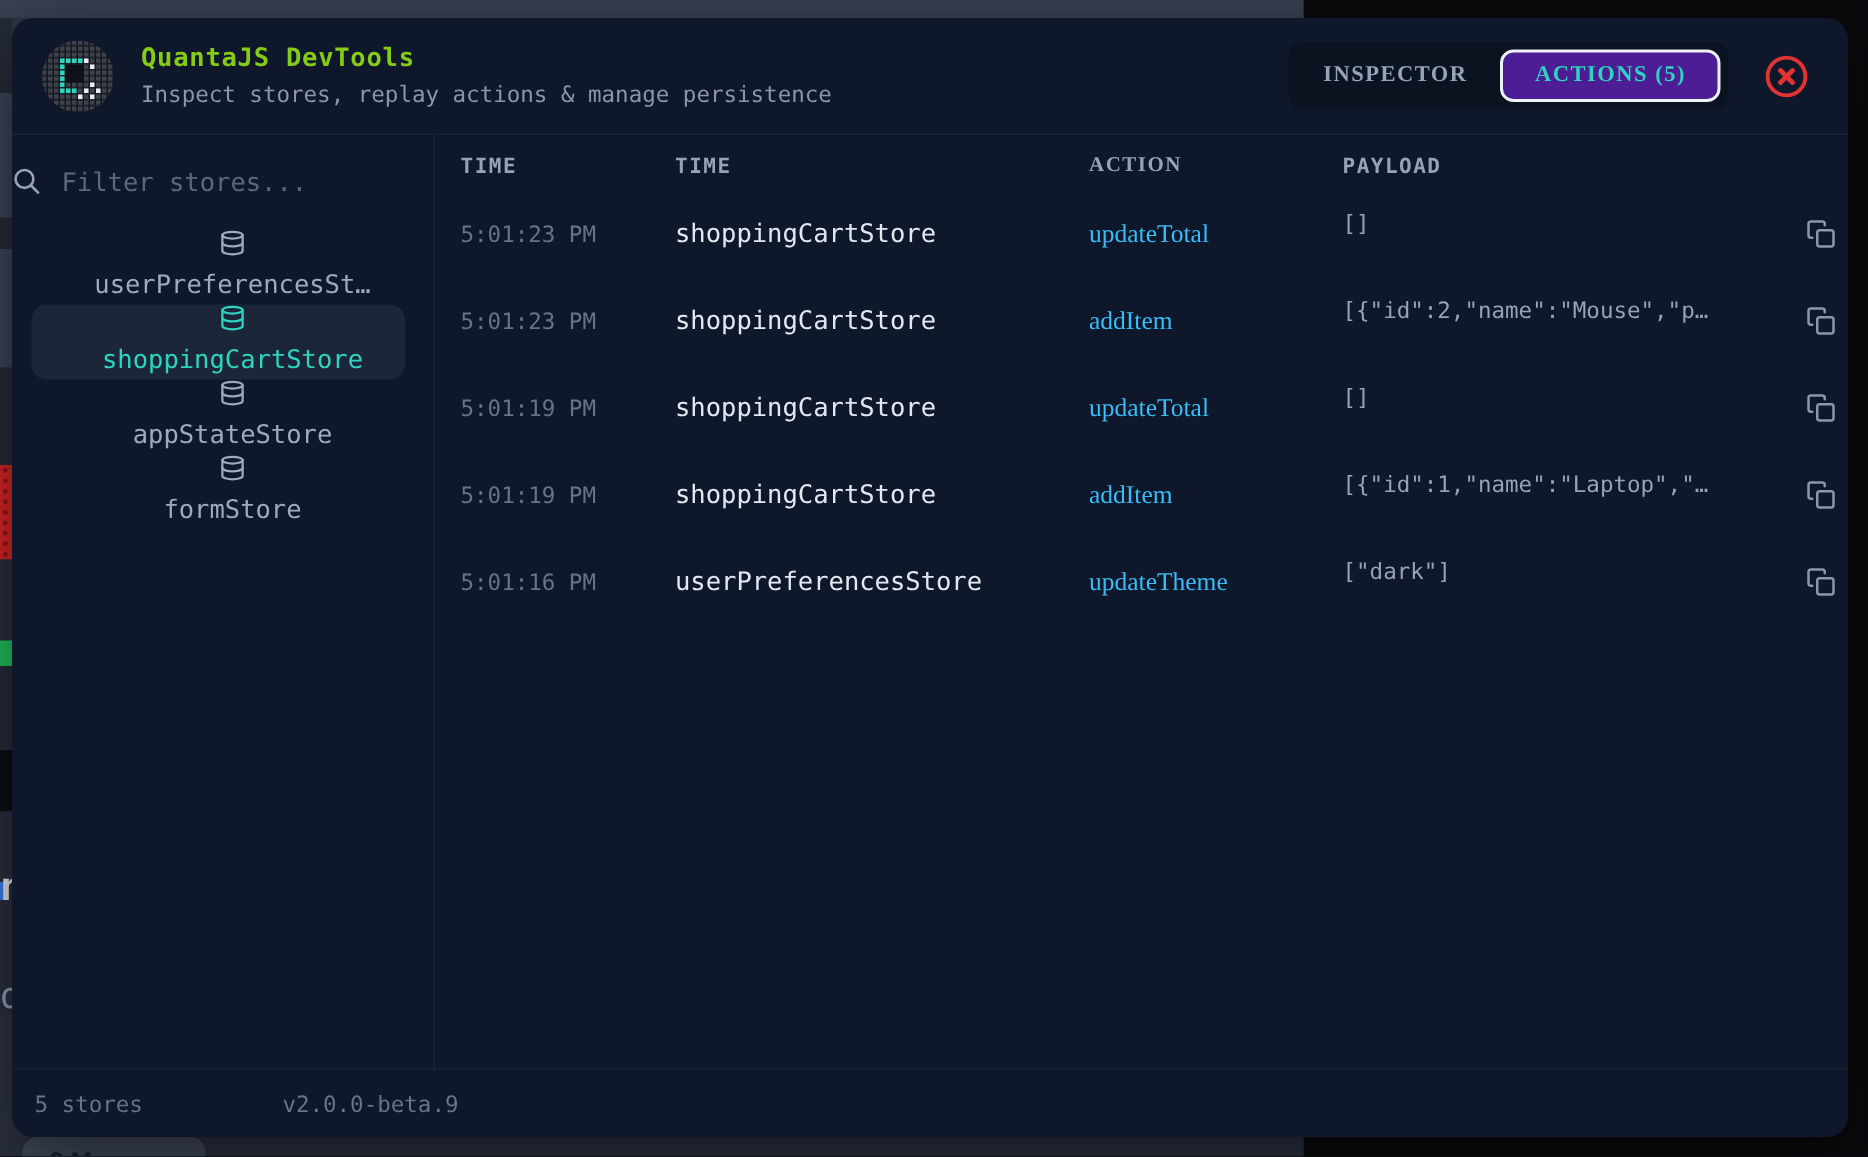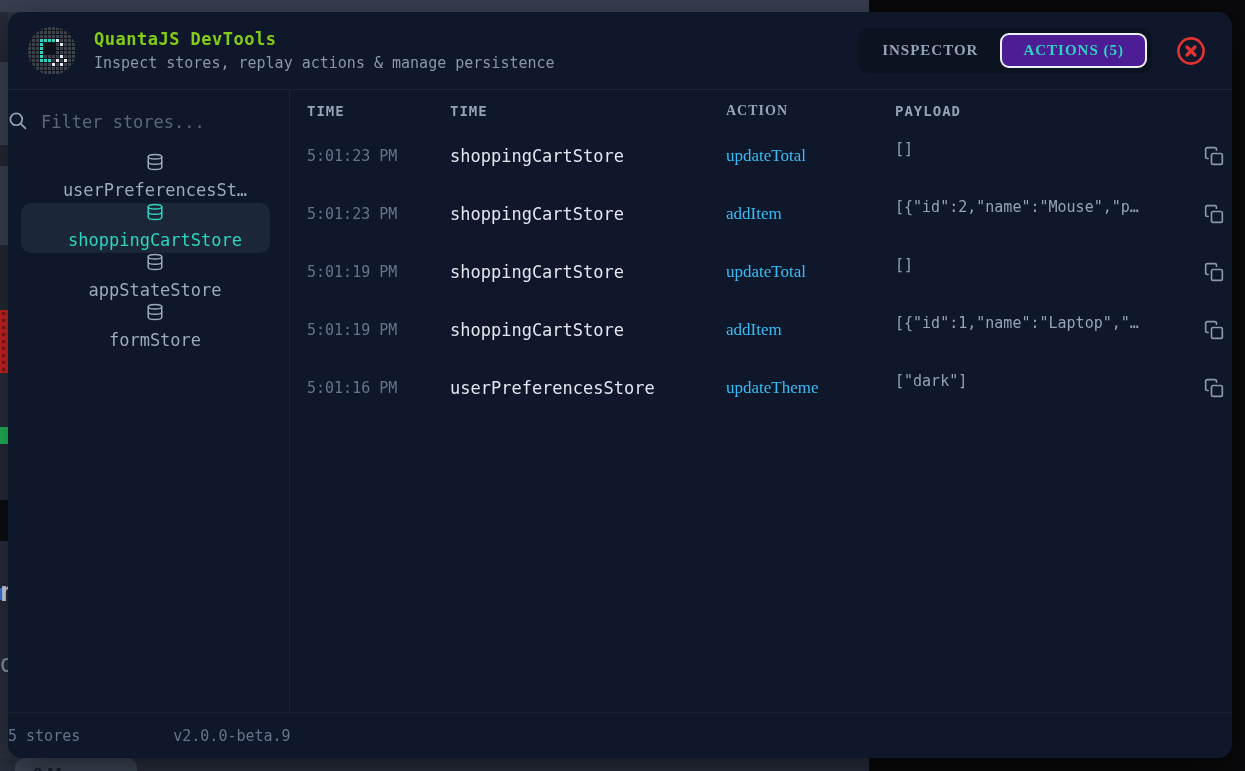--- a/index.html
+++ b/index.html
@@ -86,21 +86,21 @@
   .log-row .c-time    { font-size:15px; color:#64748b; }
   .log-row .c-store   { font-size:17px; color:#e2e8f0; }
   .log-row .c-action  { font-size:17px; color:#38bdf8; }
   .log-row .c-payload { font-size:15px; color:#94a3b8; white-space:nowrap; overflow:hidden;
                         position:relative; top:-7px; }
   .copy-btn { background:none; border:none; padding:0; width:20px; height:20px;
               color:#8b97ac; cursor:pointer; flex:none; }
 
   
   .ftr { height:46px; flex:none; border-top:1px solid #19212f;
-         display:flex; align-items:center; padding-left:0;
+         display:flex; align-items:center; padding-left:15px;
          color:#64748b; font-size:15px; }
   .ftr .version { margin-left:93px; }
 </style>
 </head>
 <body>
 
 <div class="stage">
 
   <div class="page-left">
     <div class="top-bar"></div>

